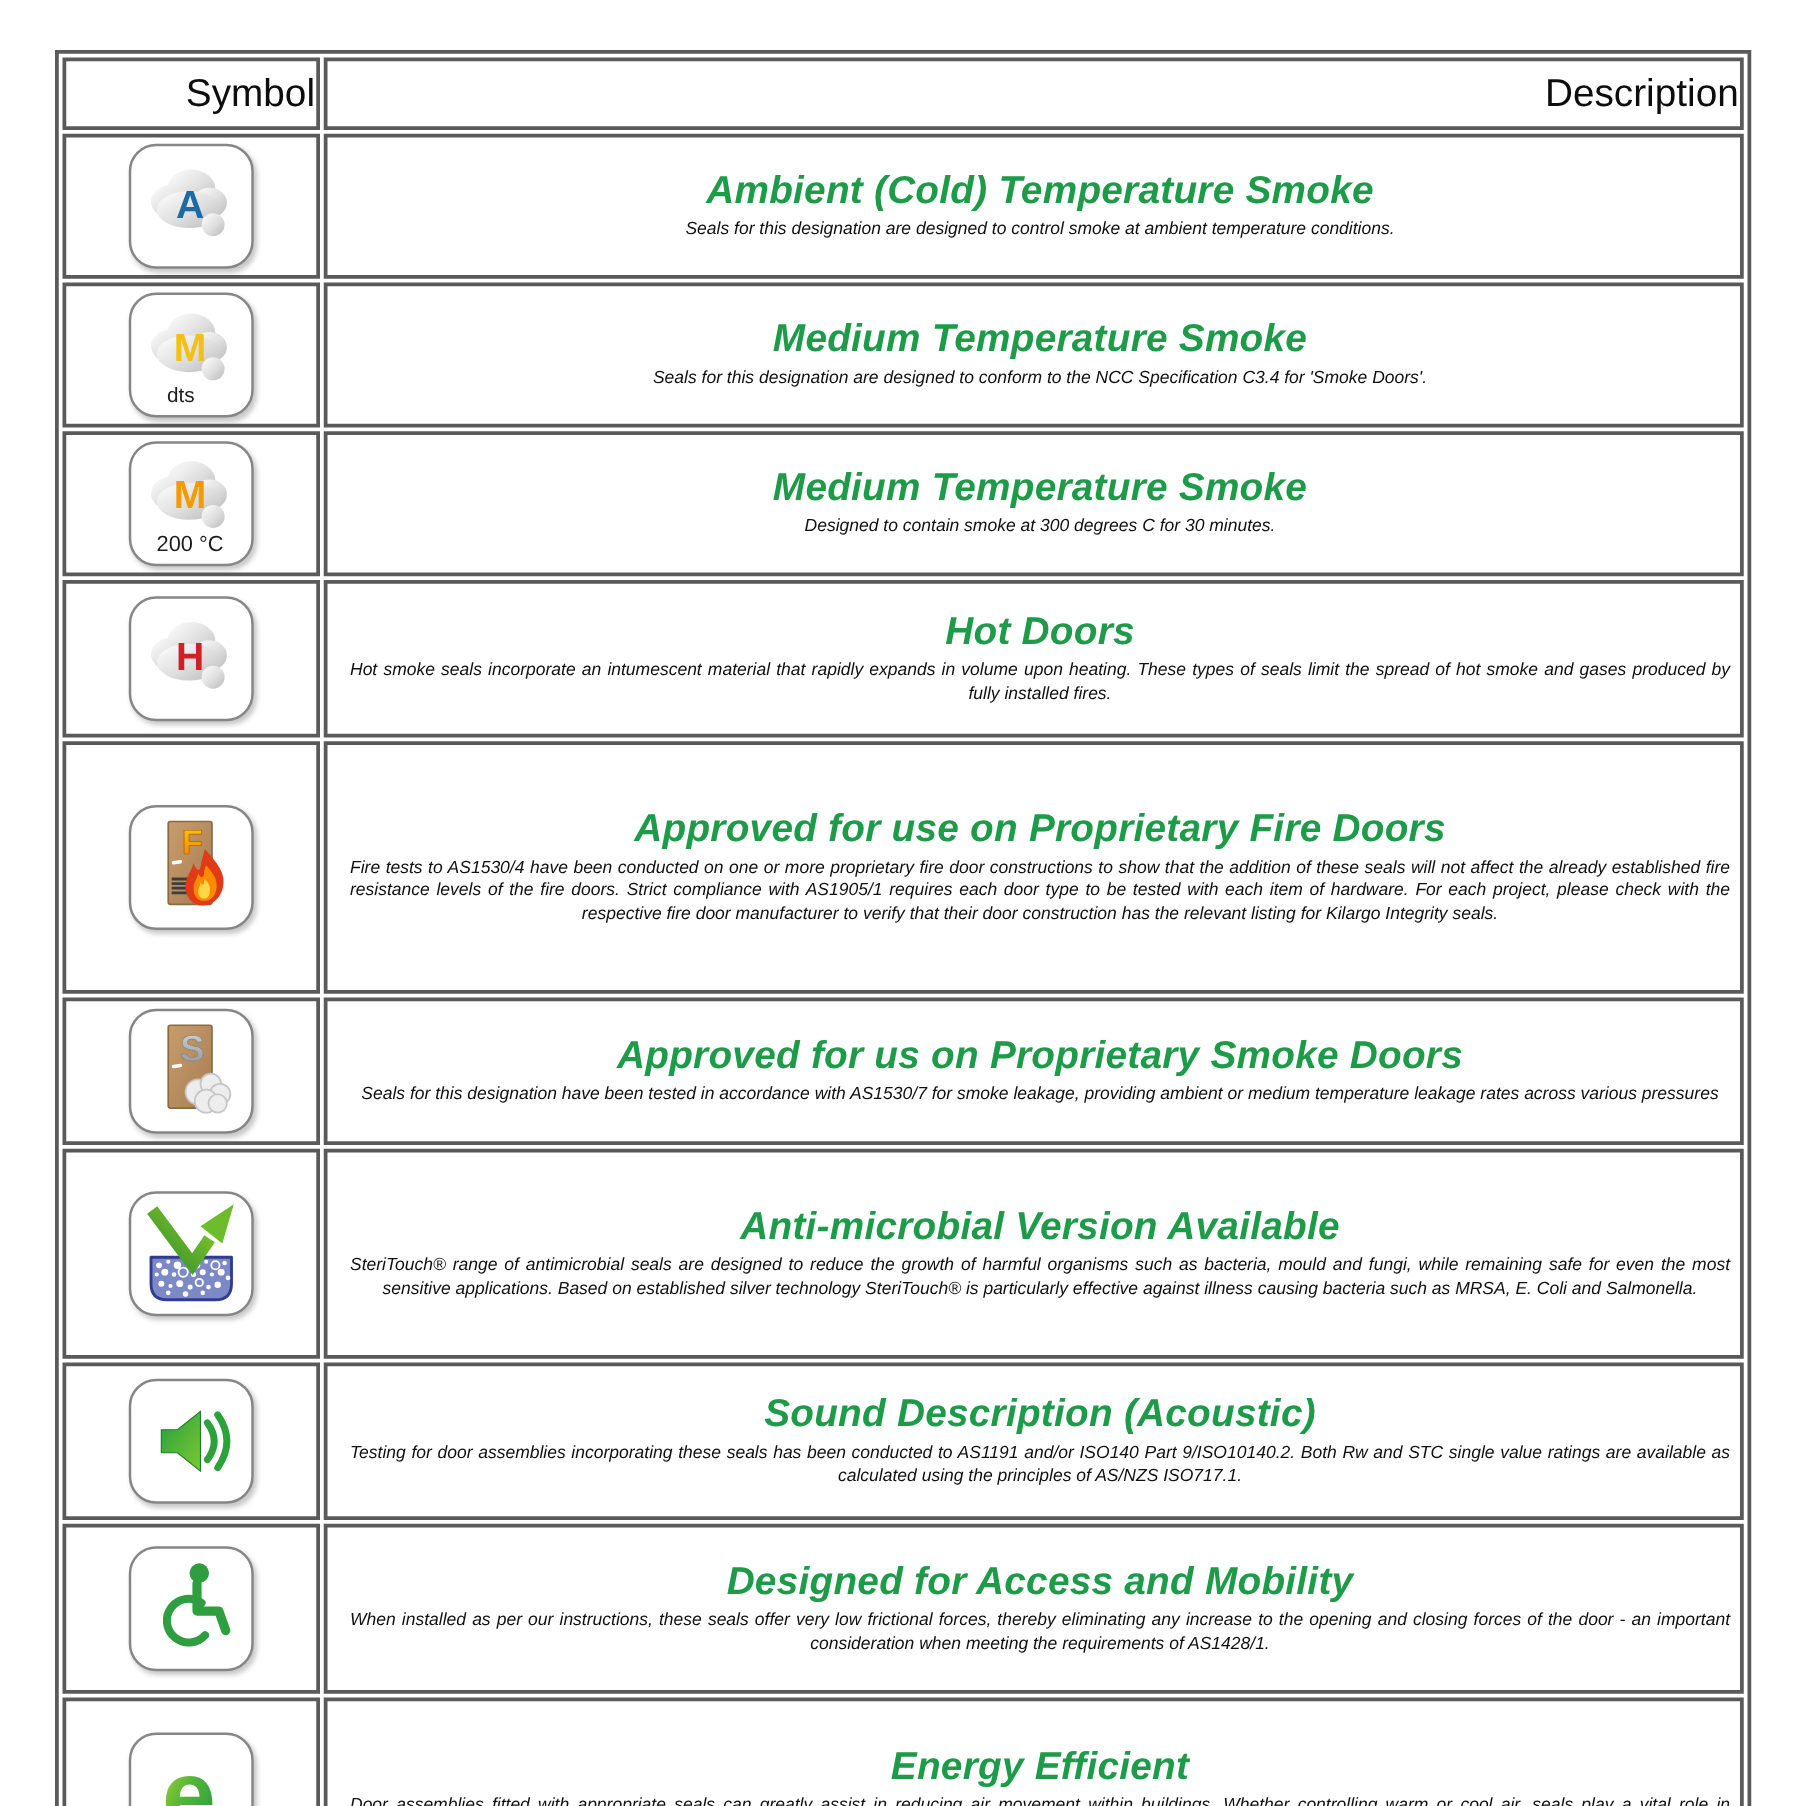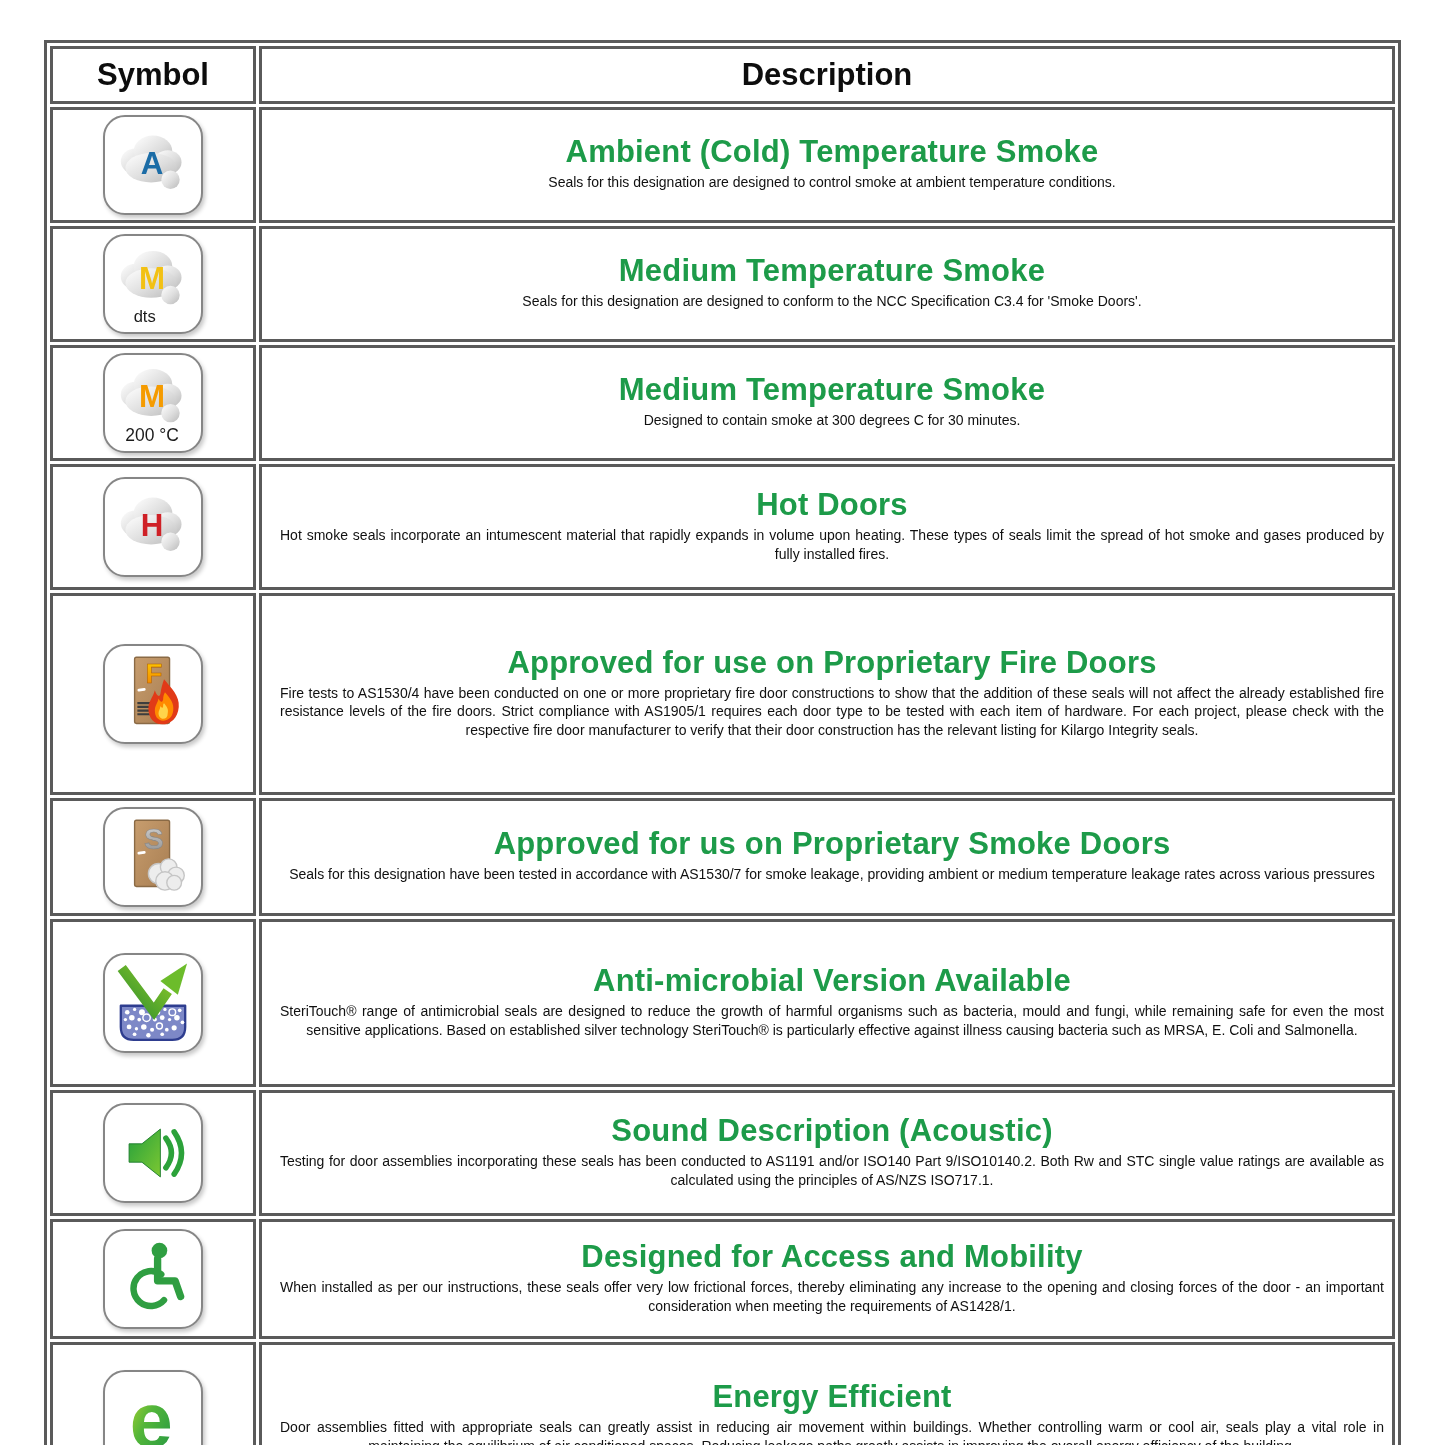--- a/index.html
+++ b/index.html
@@ -7,24 +7,24 @@
   .page{width:1445px;box-sizing:border-box;padding-top:40px;}
   table.spec-table{
     margin-left:44px;
     width:1357px;
     table-layout:fixed;
     border:3px solid #5a5a5a;
     border-spacing:3px;
     background:#fff;
   }
   th,td{border:3px solid #5a5a5a;background:#fff;vertical-align:middle;}
-  th{font-size:31px;font-weight:700;color:#0d0d0d;height:50px;text-align:center;}
+  th{font-size:31px;font-weight:400;color:#0d0d0d;height:50px;text-align:right;}
   col.symcol{width:206px;}
   td.sym{text-align:center;}
-  td.desc{padding:6px 8px 10px 18px;}
+  td.desc{padding:6px 8px 10px 18px;font-style:italic;}
   h2.row-title{
     margin:0 0 3px 0;
     text-align:center;
     font-size:31px;
     font-weight:700;
     color:#1d9b49;
     letter-spacing:.2px;
   }
   p.row-body{
     margin:0;
@@ -36,21 +36,21 @@
     text-align-last:center;
   }
   tbody tr:nth-child(1){height:94px;}
   tbody tr:nth-child(2){height:88px;}
   tbody tr:nth-child(3){height:91px;}
   tbody tr:nth-child(4){height:126px;}
   tbody tr:nth-child(5){height:202px;}
   tbody tr:nth-child(6){height:118px;}
   tbody tr:nth-child(7){height:168px;}
   tbody tr:nth-child(8){height:126px;}
-  tbody tr:nth-child(9){height:120px;}
+  tbody tr:nth-child(9){height:136px;}
   tbody tr:nth-child(10){height:155px;}
   .tile{
     width:96px;height:96px;
     margin:4px auto;
     background:#fff;
     border:2px solid #868686;
     border-radius:22px;
     box-shadow:2px 3px 4px rgba(0,0,0,.22);
     display:flex;align-items:center;justify-content:center;
     overflow:hidden;

